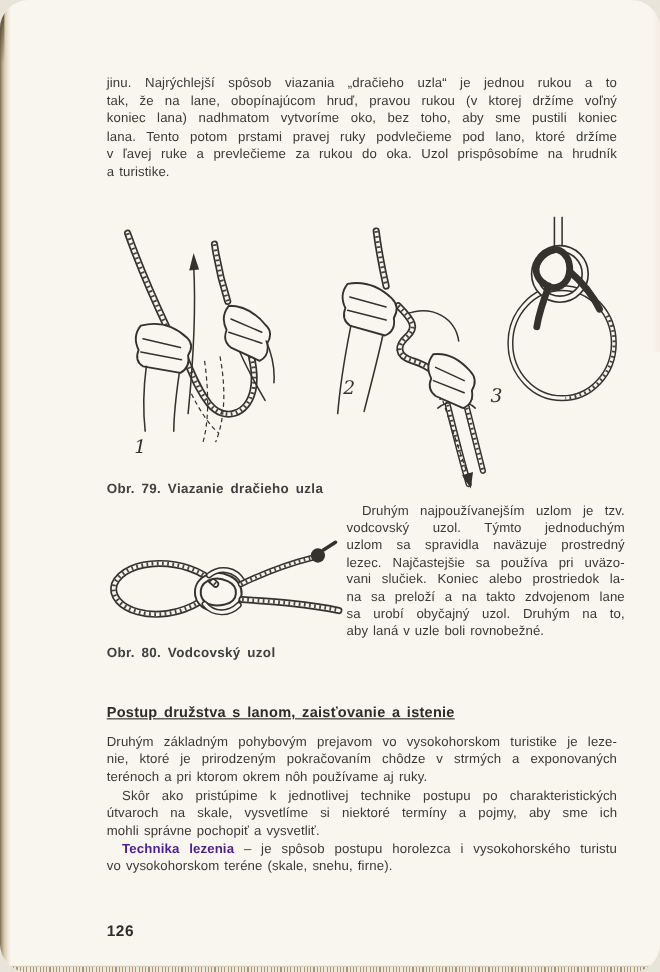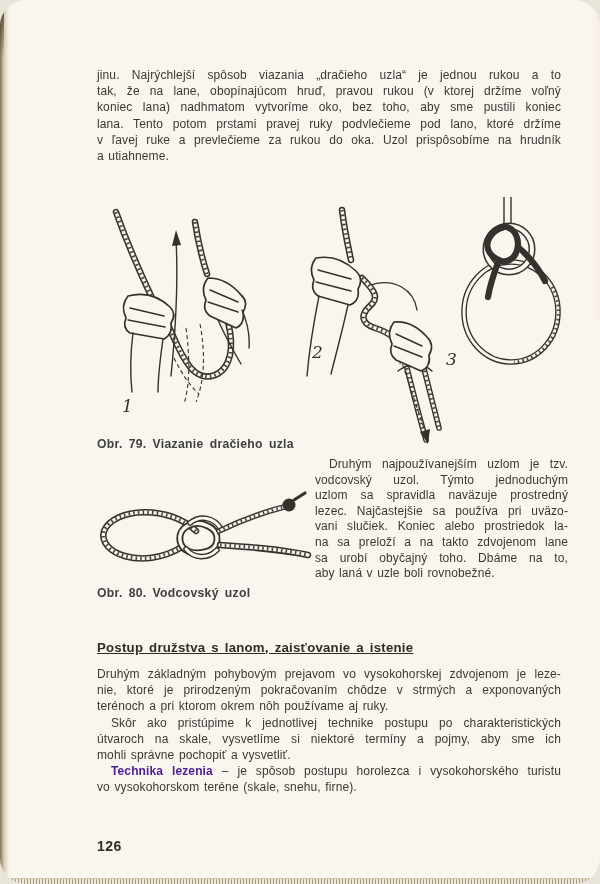--- a/index.html
+++ b/index.html
@@ -56,21 +56,21 @@
   <div class="abs corner-mark"></div>
   <div class="abs right-tint"></div>
   <div class="abs bottom-edge"></div>
 
   <div class="abs body-text" style="left:97px; top:67px; width:464px;">
     <div class="tline jl">jinu. Najrýchlejší spôsob viazania „dračieho uzla“ je jednou rukou a to</div>
     <div class="tline jl">tak, že na lane, obopínajúcom hruď, pravou rukou (v ktorej držíme voľný</div>
     <div class="tline jl">koniec lana) nadhmatom vytvoríme oko, bez toho, aby sme pustili koniec</div>
     <div class="tline jl">lana. Tento potom prstami pravej ruky podvlečieme pod lano, ktoré držíme</div>
     <div class="tline jl">v ľavej ruke a prevlečieme za rukou do oka. Uzol prispôsobíme na hrudník</div>
-    <div class="tline ll">a utiahneme.</div>
+    <div class="tline ll">a turistike.</div>
   </div>
 
   <svg class="abs" style="left:78px; top:206px;" width="172" height="222" viewBox="0 0 172 222">
     <g>
       <path class="ro" d="M38,6 C48,34 58,58 74,92"></path>
         <path class="rc" d="M38,6 C48,34 58,58 74,92"></path>
         <path class="rh" d="M38,6 C48,34 58,58 74,92"></path>
       <path class="ro" d="M84,106 C96,130 100,146 112,161 C126,178 147,171 152,149 C156,130 148,104 138,84"></path>
       <path class="rc" d="M84,106 C96,130 100,146 112,161 C126,178 147,171 152,149 C156,130 148,104 138,84"></path>
       <path class="rh" d="M84,106 C96,130 100,146 112,161 C126,178 147,171 152,149 C156,130 148,104 138,84"></path>
@@ -196,28 +196,28 @@
 
   <div class="abs caption" style="left:97px; top:586px;">Obr. 80. Vodcovský uzol</div>
 
   <div class="abs col-text" style="left:315px; top:457px; width:253px;">
     <div class="tline jl ind">Druhým najpoužívanejším uzlom je tzv.</div>
     <div class="tline jl">vodcovský uzol. Týmto jednoduchým</div>
     <div class="tline jl">uzlom sa spravidla naväzuje prostredný</div>
     <div class="tline jl">lezec. Najčastejšie sa používa pri uväzo-</div>
     <div class="tline jl">vani slučiek. Koniec alebo prostriedok la-</div>
     <div class="tline jl">na sa preloží a na takto zdvojenom lane</div>
-    <div class="tline jl">sa urobí obyčajný toho. Dbáme na to,</div>
+    <div class="tline jl">sa urobí obyčajný uzol. Druhým na to,</div>
     <div class="tline ll">aby laná v uzle boli rovnobežné.</div>
   </div>
 
   <div class="abs heading" style="left:97px; top:640px; width:464px;">Postup družstva s lanom, zaisťovanie a istenie</div>
 
   <div class="abs body-text" style="left:97px; top:666px; width:464px;">
-    <div class="tline jl">Druhým základným pohybovým prejavom vo vysokohorskej zdvojenom je leze-</div>
+    <div class="tline jl">Druhým základným pohybovým prejavom vo vysokohorskom turistike je leze-</div>
     <div class="tline jl">nie, ktoré je prirodzeným pokračovaním chôdze v strmých a exponovaných</div>
     <div class="tline ll">terénoch a pri ktorom okrem nôh používame aj ruky.</div>
     <div class="tline jl ind">Skôr ako pristúpime k jednotlivej technike postupu po charakteristických</div>
     <div class="tline jl">útvaroch na skale, vysvetlíme si niektoré termíny a pojmy, aby sme ich</div>
     <div class="tline ll">mohli správne pochopiť a vysvetliť.</div>
     <div class="tline jl ind">
       <b>Technika lezenia</b><span> – je spôsob postupu horolezca i vysokohorského turistu</span>
     </div>
     <div class="tline ll">vo vysokohorskom teréne (skale, snehu, firne).</div>
   </div>

